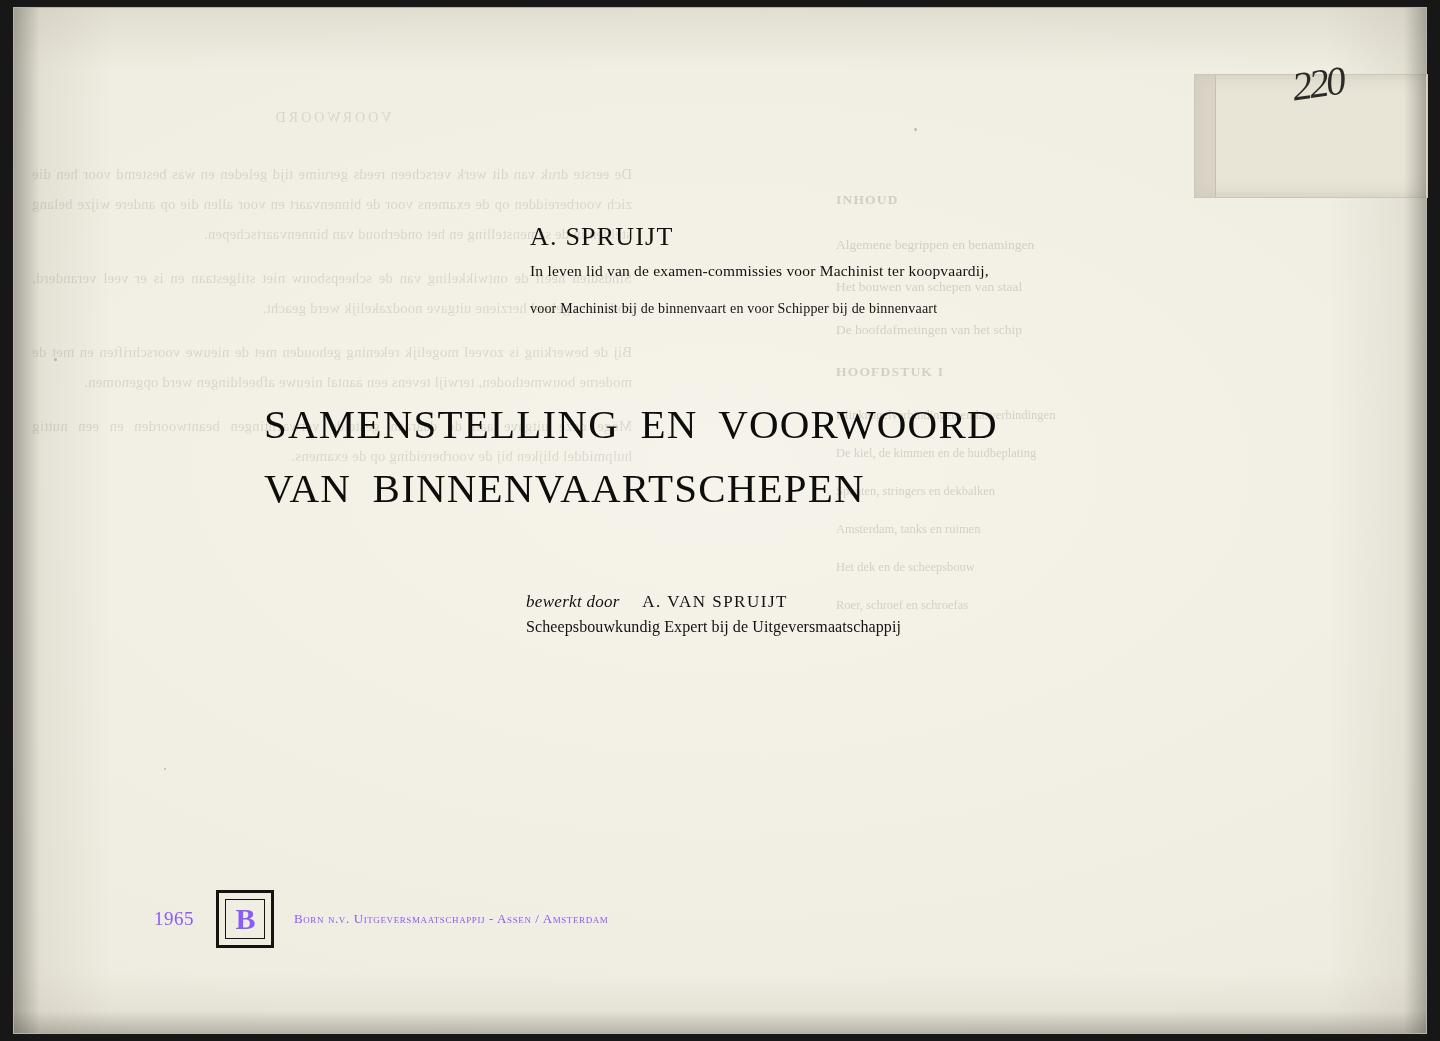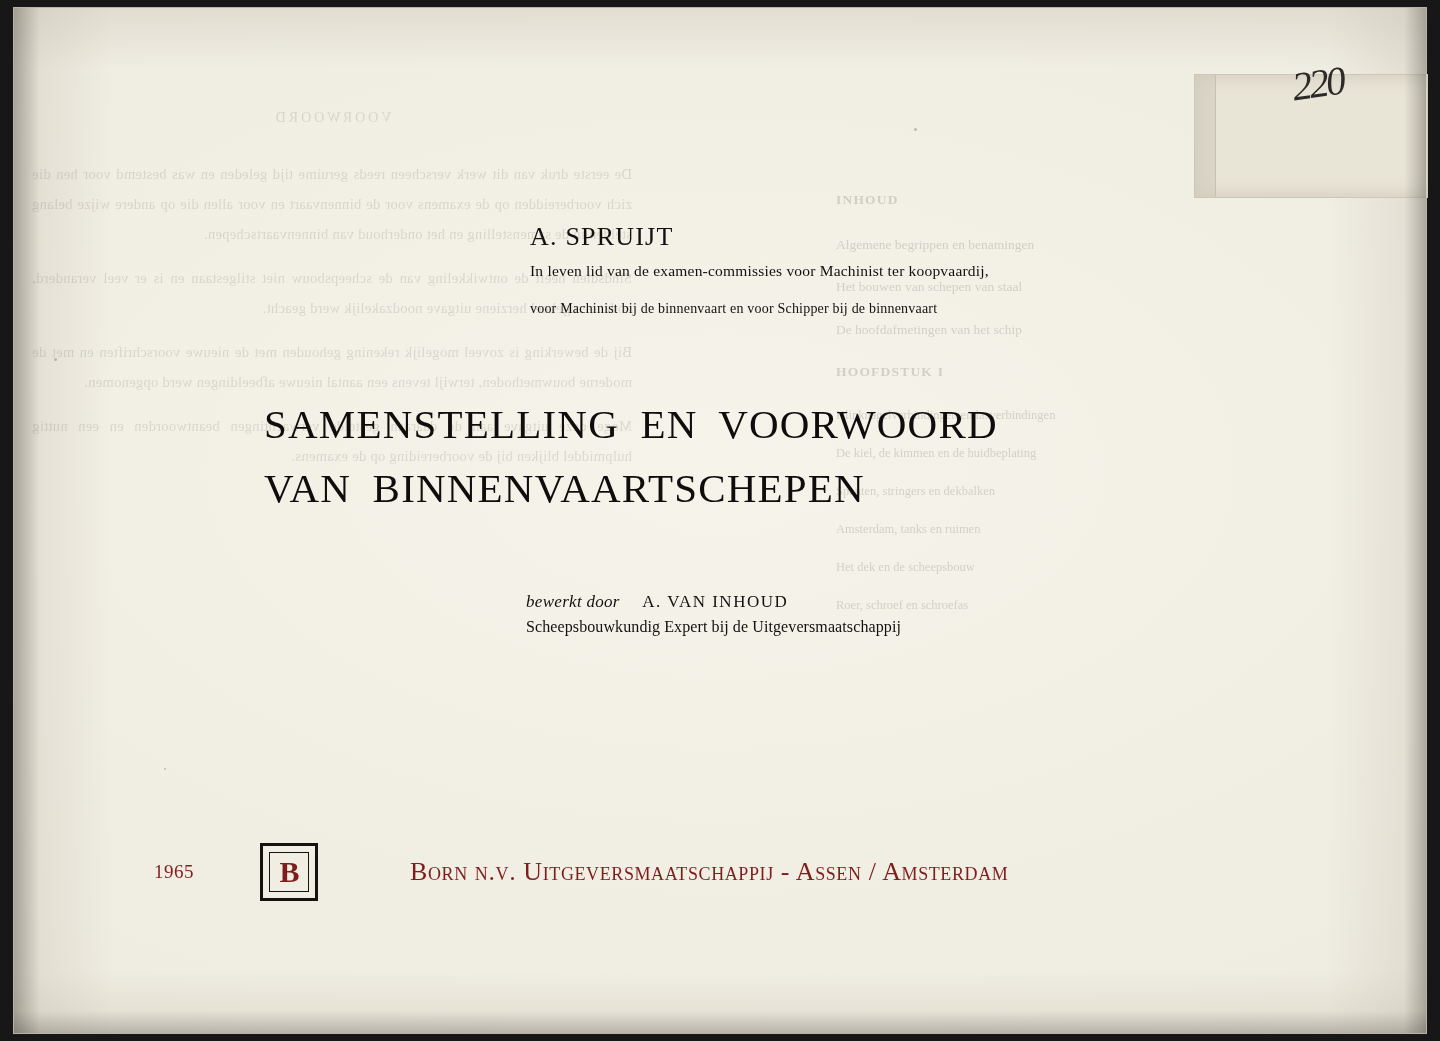--- a/index.html
+++ b/index.html
@@ -139,25 +139,24 @@
   .editor-sub {
     margin: 6px 0 0 262px;
     font-size: 16px;
     letter-spacing: 0.1px;
   }
 
   
   .imprint {
     position: absolute;
     left: 140px;
-    top: 835px;
+    top: 882px;
     display: flex;
     align-items: center;
-    color: #7f1d1d;
-    gap: 44px;
+    color: #8b5cf6;
   }
   .imprint .year {
     font-size: 19px;
     letter-spacing: 0.5px;
     margin-right: 22px;
   }
   .logo {
     width: 52px;
     height: 52px;
     border: 3px solid #14130f;
@@ -174,23 +173,22 @@
     line-height: 1;
     letter-spacing: -1px;
   }
   .logo:before {
     content: "";
     position: absolute;
     left: 6px; right: 6px; top: 6px; bottom: 6px;
     border: 1px solid #14130f;
   }
   .imprint .pub {
-    font-size: 26px;
+    font-size: 13px;
     letter-spacing: 0.6px;
-    margin-left: 28px;
   }
   .sc { font-variant: small-caps; }
 
   
   .sticker {
     position: absolute;
     left: 1180px;
     top: 66px;
     width: 232px;
     height: 122px;
@@ -278,21 +276,21 @@
       <div class="author-line">In leven lid van de examen-commissies voor Machinist ter koopvaardij,</div>
       <div class="author-line2">voor Machinist bij de binnenvaart en voor Schipper bij de binnenvaart</div>
 
       <div class="main-title">
         <span>SAMENSTELLING  EN  VOORWOORD</span>
         <span class="l2">VAN  BINNENVAARTSCHEPEN</span>
       </div>
 
       <div class="editor">
         <span class="it">bewerkt door</span>
-        <span class="ed-name">A. VAN INHOUD</span>
+        <span class="ed-name">A. VAN SPRUIJT</span>
       </div>
       <div class="editor-sub">Scheepsbouwkundig Expert bij de Uitgeversmaatschappij</div>
     </div>
 
     <div class="imprint">
       <span class="year">1965</span>
       <span class="logo">
         <span class="inner">B</span>
       </span>
       <span class="pub sc">Born n.v. Uitgeversmaatschappij - Assen / Amsterdam</span>

